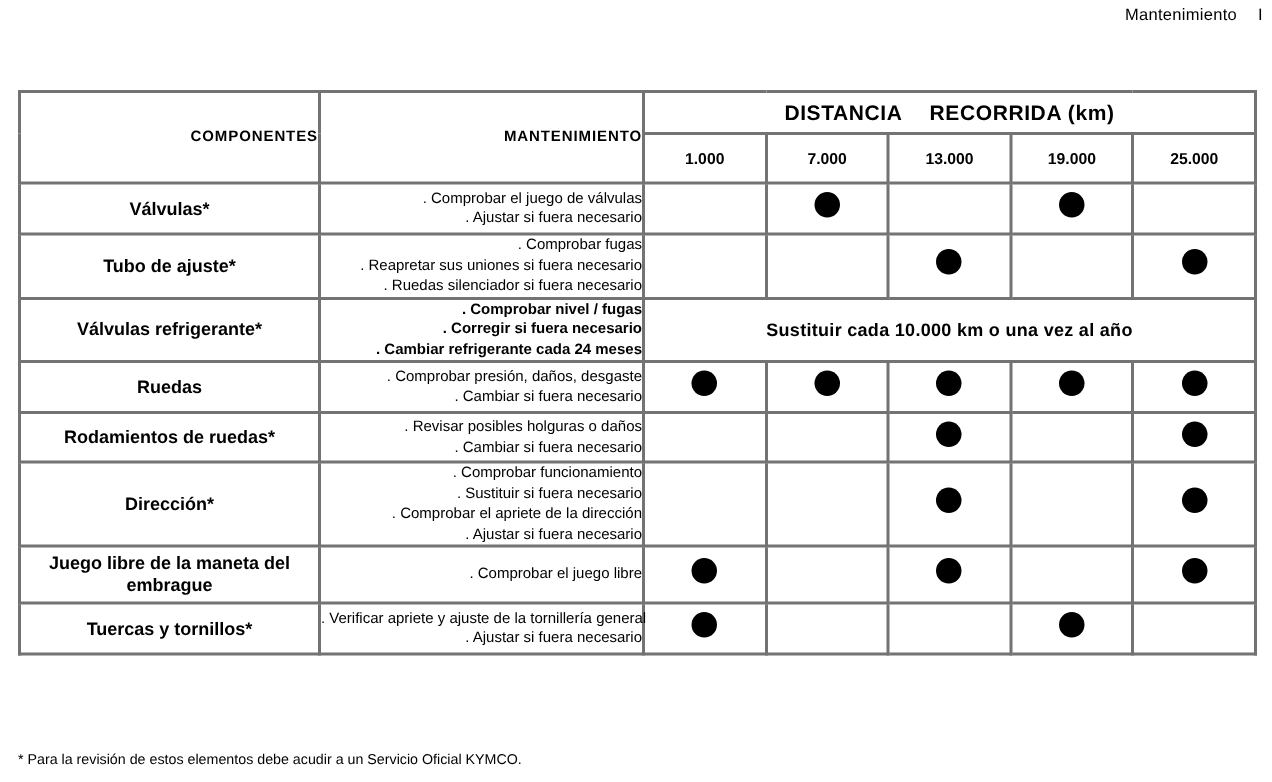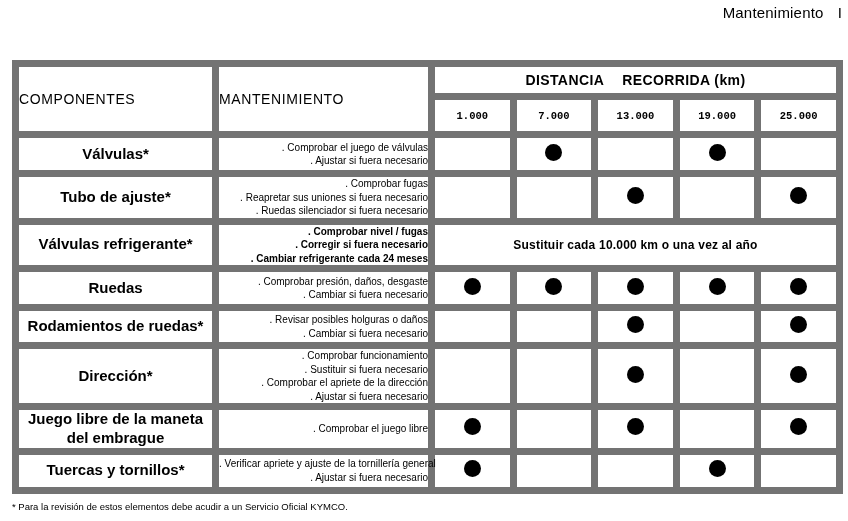--- a/index.html
+++ b/index.html
@@ -14,80 +14,79 @@
     font-family: "Liberation Sans", sans-serif;
     color: #000000;
     overflow: hidden;
   }
 
   
   .page-header {
     position: absolute;
     top: 4px;
     right: 6px;
-    font-size: 15px;
+    font-size: 11px;
     letter-spacing: 0.2px;
     white-space: nowrap;
   }
   .page-header .hdr-title { margin-right: 14px; }
   .page-header .hdr-page {}
 
   
   .table-wrap {
     position: absolute;
     left: 12px;
     top: 60px;
     width: 824px;
   }
   table.maint {
     border-collapse: collapse;
     table-layout: fixed;
     width: 824px;
     background: #fff;
   }
   table.maint td, table.maint th {
-    border: 7px solid #737373;
+    border: 2px solid #737373;
     padding: 0;
     vertical-align: middle;
   }
   
   table.maint {
     border: 2px solid #000;
   }
 
   col.c-comp  { width: 200px; }
   col.c-main  { width: 216px; }
   col.c-km    { width: 81.6px; }
 
   .th-comp, .th-main {
-    text-align: left;
-    font-size: 14px;
-    font-weight: normal;
+    text-align: right;
+    font-size: 10px;
+    font-weight: bold;
     letter-spacing: 0.6px;
     height: 59px;
   }
   .th-dist {
     text-align: center;
     font-size: 14px;
     font-weight: bold;
     letter-spacing: 0.4px;
     height: 26px;
   }
   .th-dist .dist-gap { display: inline-block; width: 18px; }
   .th-km {
     text-align: center;
     font-size: 10.5px;
     font-weight: bold;
     height: 31px;
-    font-family: Liberation Mono, monospace;
   }
 
   td.comp {
     text-align: center;
-    font-size: 15px;
+    font-size: 12px;
     font-weight: bold;
     padding: 3px 4px;
     line-height: 1.25;
   }
   td.main {
     font-size: 10px;
     padding: 3px 5px;
     line-height: 1.35;
     text-align: right;
   }

